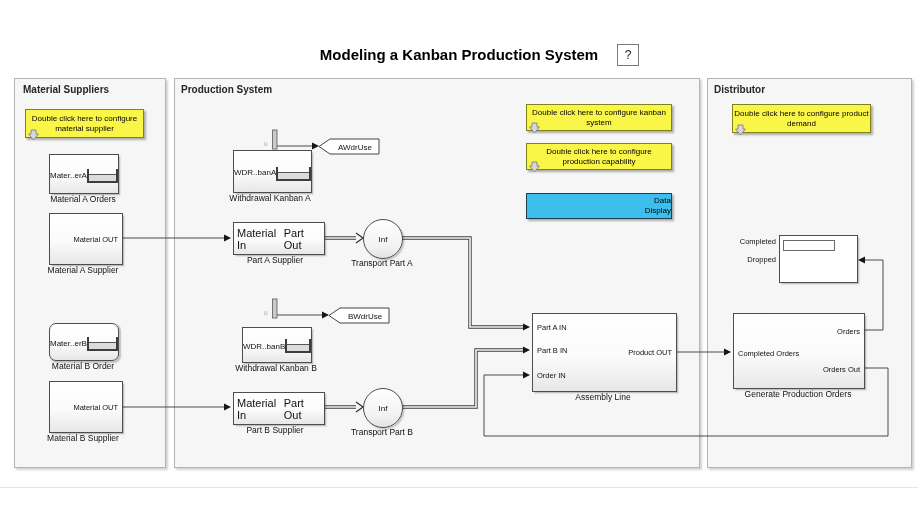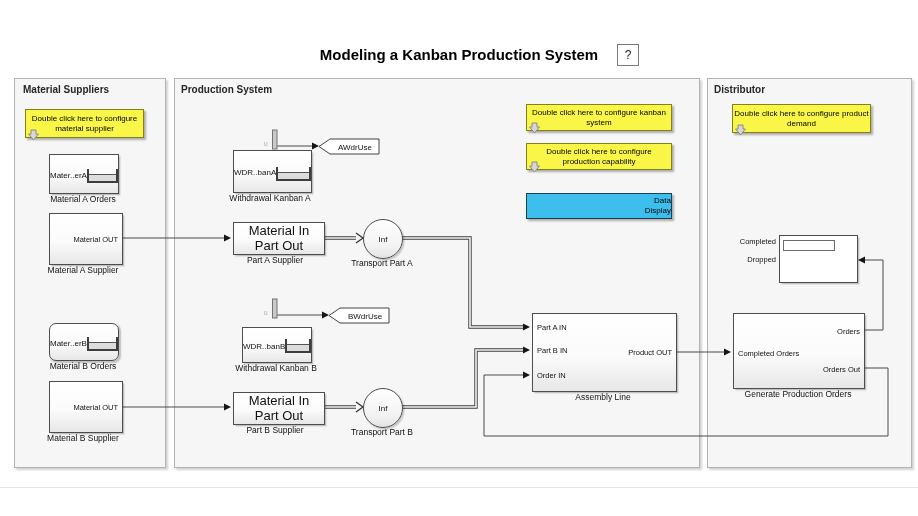--- a/index.html
+++ b/index.html
@@ -15,21 +15,21 @@
   .blk{position:absolute;background:linear-gradient(180deg,#ffffff 0%,#fbfbfb 55%,#e7e7e7 100%);
        border:1px solid #4d4d4d;z-index:3;box-shadow:1.5px 1.5px 1.5px rgba(0,0,0,0.22);}
   .cap{position:absolute;font-size:8.5px;color:#111;text-align:center;z-index:4;white-space:nowrap;transform:translateX(-50%);}
   .pl{position:absolute;font-size:7.5px;color:#111;white-space:nowrap;}
   .orders-blk{display:flex;flex-direction:row;align-items:center;}
   .blk-title{font-size:8px;margin-top:2px;}
   .tank{position:relative;width:46px;height:12px;margin-top:4px;
         border-left:2px solid #3d3d3d;border-right:2px solid #3d3d3d;border-bottom:2px solid #3d3d3d;}
   .tank-fill{position:absolute;left:0;right:0;bottom:0;height:6px;background:#dcdcdc;border-top:1px solid #555;}
   .supout{display:flex;align-items:center;justify-content:flex-end;padding-right:4px;font-size:7.5px;}
-  .partblk{display:flex;align-items:center;justify-content:flex-start;padding:0 3px;font-size:13px;flex-direction:column;}
+  .partblk{display:flex;align-items:center;justify-content:space-between;padding:0 3px;font-size:11px;}
   .circ{position:absolute;width:38px;height:38px;border-radius:50%;border:1px solid #4d4d4d;z-index:3;
         background:linear-gradient(180deg,#ffffff 0%,#f2f2f2 70%,#e3e3e3 100%);
         display:flex;align-items:center;justify-content:center;font-size:8px;
         box-shadow:1.5px 1.5px 1.5px rgba(0,0,0,0.2);}
   .tag{position:absolute;z-index:3;}
   .ddisp{position:absolute;background:#3dbeec;border:1px solid #1e3f52;z-index:3;
          display:flex;flex-direction:column;align-items:flex-end;justify-content:center;
          font-size:8px;line-height:1.2;color:#000;box-shadow:1.5px 1.5px 2px rgba(0,0,0,0.3);}
   .ulab{position:absolute;font-size:6.5px;color:#a9a9a9;z-index:4;}
   .scopeblk{background:#fff;}
@@ -125,21 +125,21 @@
     <span>Material OUT</span>
   </div>
   <div class="cap" style="left:83px;top:265px;">Material A Supplier</div>
 
   <div class="blk orders-blk" style="left:49px;top:323px;width:68px;height:36px;border-radius:7px;">
     <span class="blk-title">Mater..erB</span>
     <div class="tank">
         <div class="tank-fill"></div>
       </div>
   </div>
-  <div class="cap" style="left:83px;top:361px;">Material B Orders</div>
+  <div class="cap" style="left:83px;top:361px;">Material B Order</div>
 
   <div class="blk supout" style="left:49px;top:381px;width:68px;height:50px;">
     <span>Material OUT</span>
   </div>
   <div class="cap" style="left:83px;top:433px;">Material B Supplier</div>
 
   <div class="blk orders-blk" style="left:233px;top:150px;width:77px;height:41px;">
     <span class="blk-title">WDR..banA</span>
     <div class="tank" style="width:52px;">
         <div class="tank-fill"></div>

